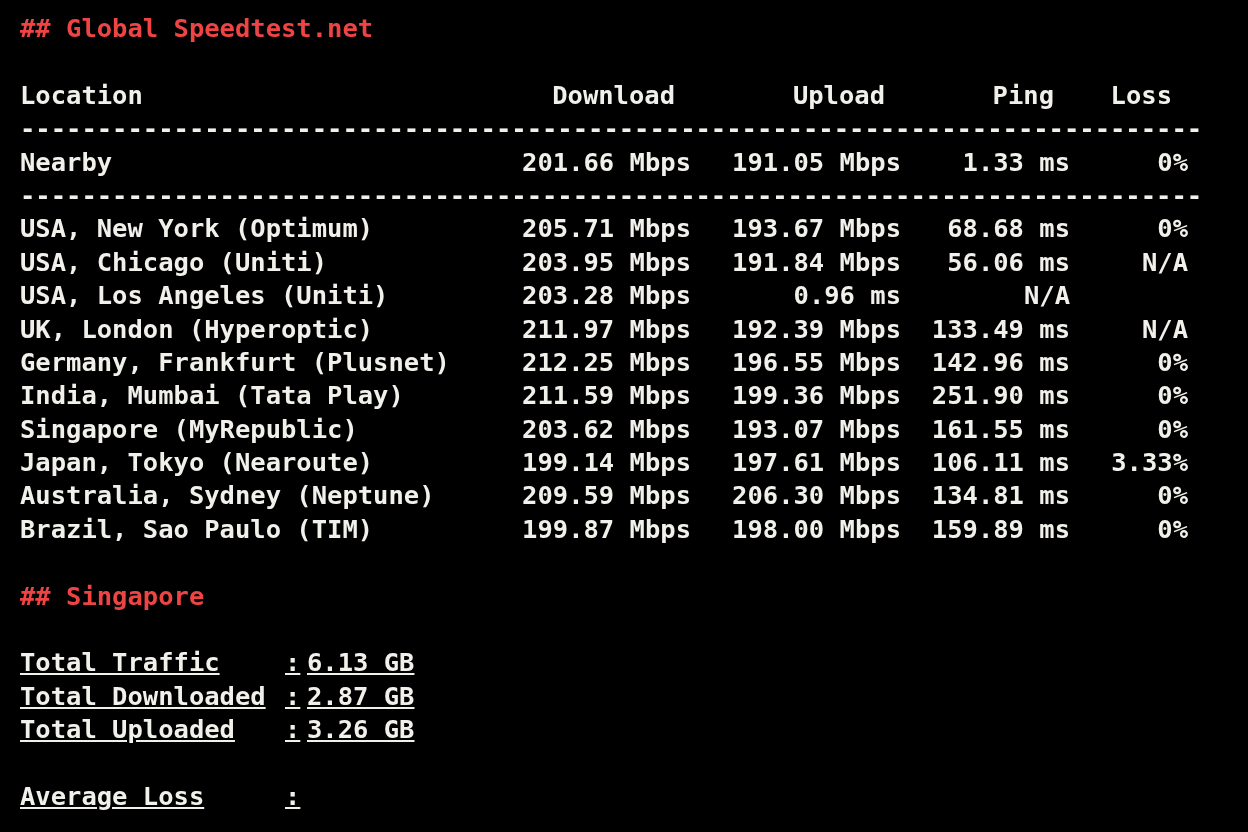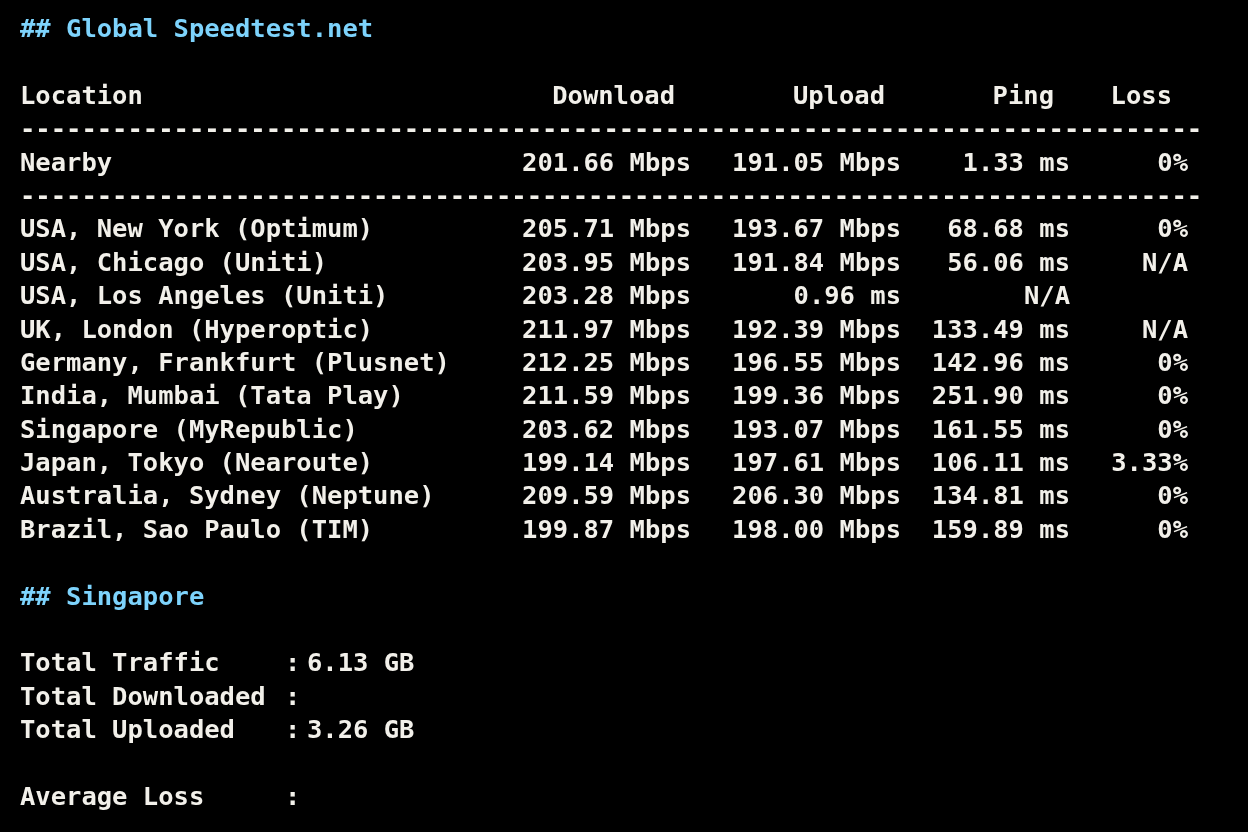--- a/index.html
+++ b/index.html
@@ -22,33 +22,34 @@
     font-size: 25.5px;
     font-weight: bold;
     color: #f2f0ea;
   }
   .line {
     height: 33.4px;
     line-height: 33.4px;
     white-space: pre;
     overflow: hidden;
   }
-  .heading { color: #7dd3fc; }
+  .heading { color: #ef4444; }
   .sep { color: #f2f0ea; width: 1200px; }
   .trow {
     display: grid;
     grid-template-columns: 470px 201px 210px 169px 118px;
     width: 1168px;
   }
   .cell-num { text-align: right; }
   .header-row .cell-num { padding-right: 16px; }
   .stat-row {
     display: grid;
     grid-template-columns: 265px 22px auto;
     width: 900px;
+    text-decoration: underline;
   }
 </style>
 </head>
 <body>
 
 <div class="terminal">
 
   <div class="line heading">## Global Speedtest.net</div>
   <div class="line"></div>
 
@@ -157,20 +158,21 @@
 
   <div class="line stat-row">
     <span>Total Traffic</span>
     <span>:</span>
     <span>6.13 GB</span>
   </div>
 
   <div class="line stat-row">
     <span>Total Downloaded</span>
     <span>:</span>
+    <span>2.87 GB</span>
   </div>
 
   <div class="line stat-row">
     <span>Total Uploaded</span>
     <span>:</span>
     <span>3.26 GB</span>
   </div>
 
   <div class="line"></div>
 

